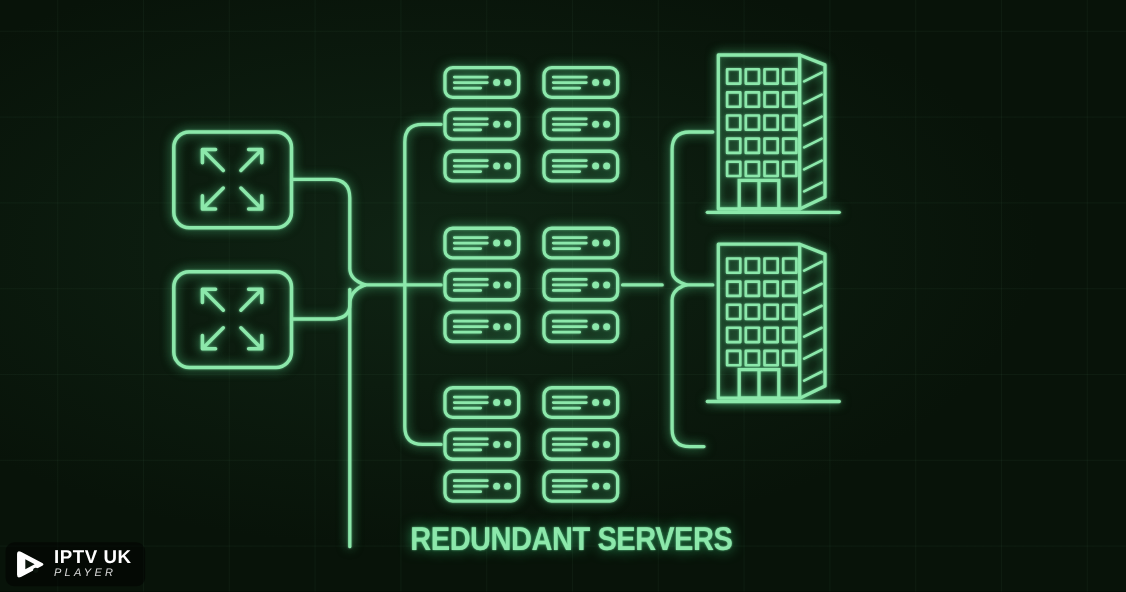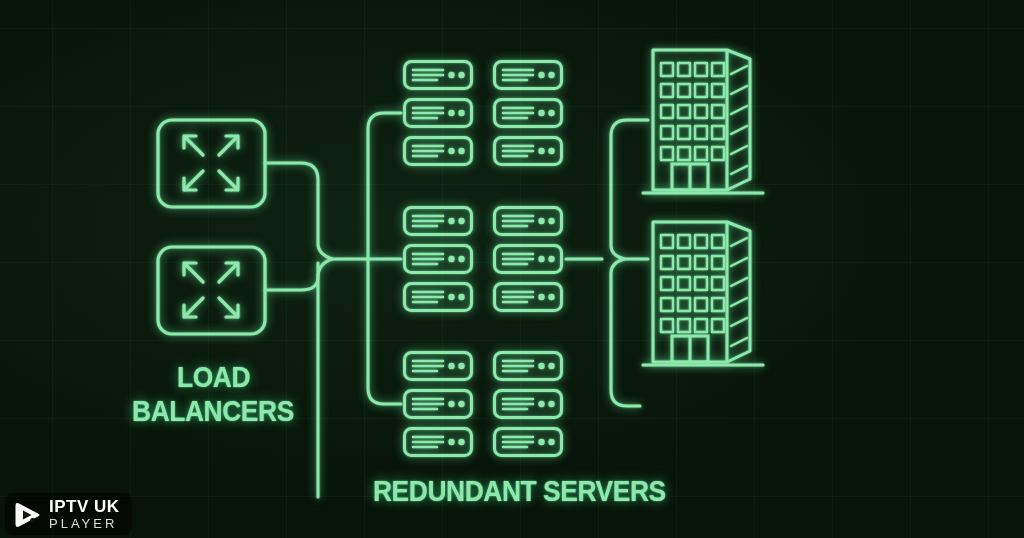--- a/index.html
+++ b/index.html
@@ -21,26 +21,26 @@
   .label{
     position:absolute;color:#8ce8ab;font-weight:bold;font-size:30px;line-height:34px;
     text-align:center;letter-spacing:-0.5px;
     text-shadow:0 0 12px rgba(57,211,126,0.75),0 0 2px rgba(140,232,171,0.9);
   }
   .label .cond{display:inline-block;transform:scaleX(0.88);transform-origin:center;white-space:nowrap;}
   .lb-label{left:63px;top:360px;width:300px;}
   .rs-label{left:353px;top:474px;width:320px;}
   .dc-label{left:556px;top:386px;width:300px;}
   .logo-chip{
-    position:absolute;left:5px;top:493px;display:flex;align-items:flex-end;gap:7px;
+    position:absolute;left:5px;top:493px;display:flex;align-items:flex-start;gap:7px;
     background:rgba(0,0,0,0.50);border-radius:8px;padding:5px 12px 5px 7px;
   }
   .logo-text{display:flex;flex-direction:column;line-height:1;}
   .logo-brand{color:#ffffff;font-weight:bold;font-size:17px;letter-spacing:0.5px;}
-  .logo-sub{color:rgba(255,255,255,0.85);font-size:13px;letter-spacing:3px;margin-top:2px;}
+  .logo-sub{color:rgba(255,255,255,0.85);font-size:10px;letter-spacing:3px;margin-top:2px;font-style:italic;}
 </style>
 </head>
 <body>
 
 <div class="stage">
 
   <svg class="neon-svg" width="1024" height="538" viewBox="0 0 1024 538">
     <defs>
 
       <g id="server-unit">
@@ -114,24 +114,20 @@
         <use href="#server-unit" x="403" y="389"></use>
         <use href="#server-unit" x="493" y="389"></use>
         <use href="#server-unit" x="403" y="427"></use>
         <use href="#server-unit" x="493" y="427"></use>
       </g>
 
     <use href="#building-icon" x="651" y="48"></use>
     <use href="#building-icon" x="651" y="220"></use>
   </svg>
 
-  <div class="label lb-label">
-    <span class="cond">LOAD</span><br>
-    <span class="cond">BALANCERS</span>
-  </div>
   <div class="label rs-label">
     <span class="cond">REDUNDANT SERVERS</span>
   </div>
 
   <div class="logo-chip">
     <svg width="30" height="30" viewBox="0 0 30 30">
       <path d="M7,3.5 L26,13.5 Q29,15 26,16.5 L7,26.5 Q3.5,28 3.5,24.5 V5.5 Q3.5,2 7,3.5 Z" fill="#ffffff"></path>
       <path d="M11,10.5 L19.5,15 L11,19.5 Z" fill="#0a140c"></path>
       <circle cx="20.5" cy="20.5" r="2.4" fill="#0a140c"></circle>
     </svg>

